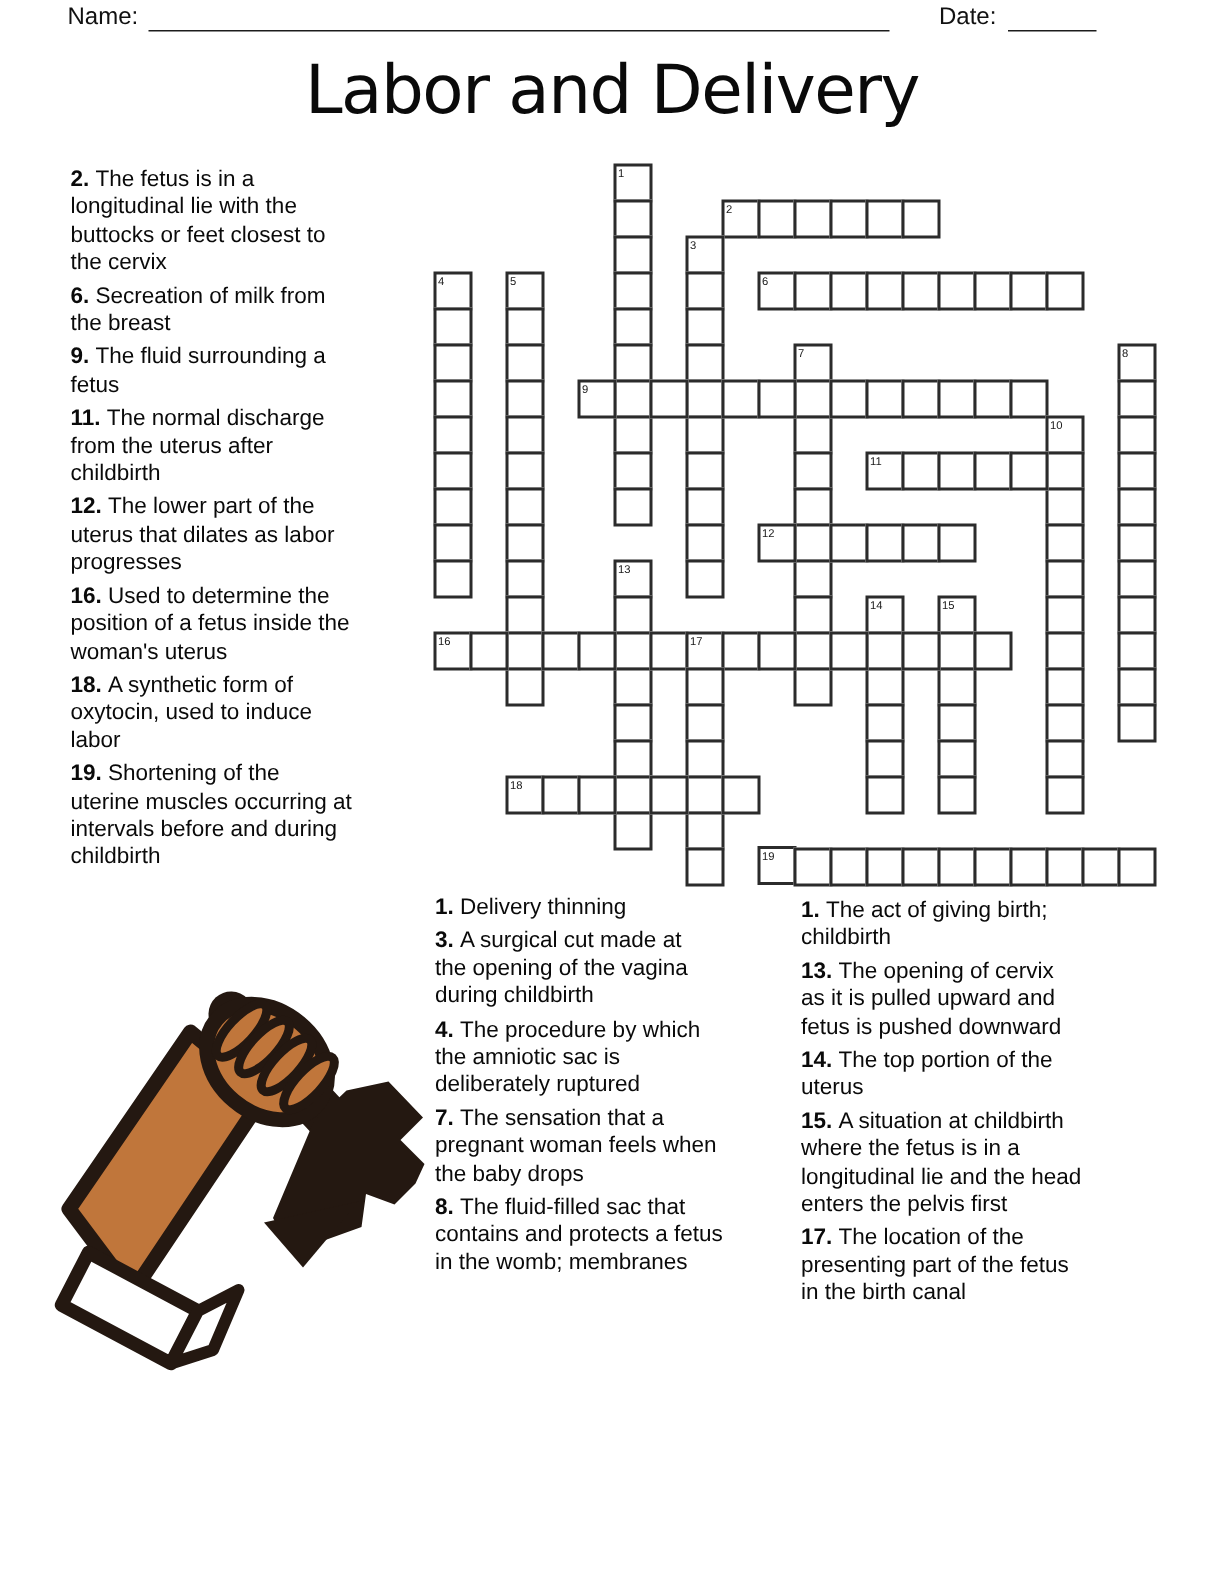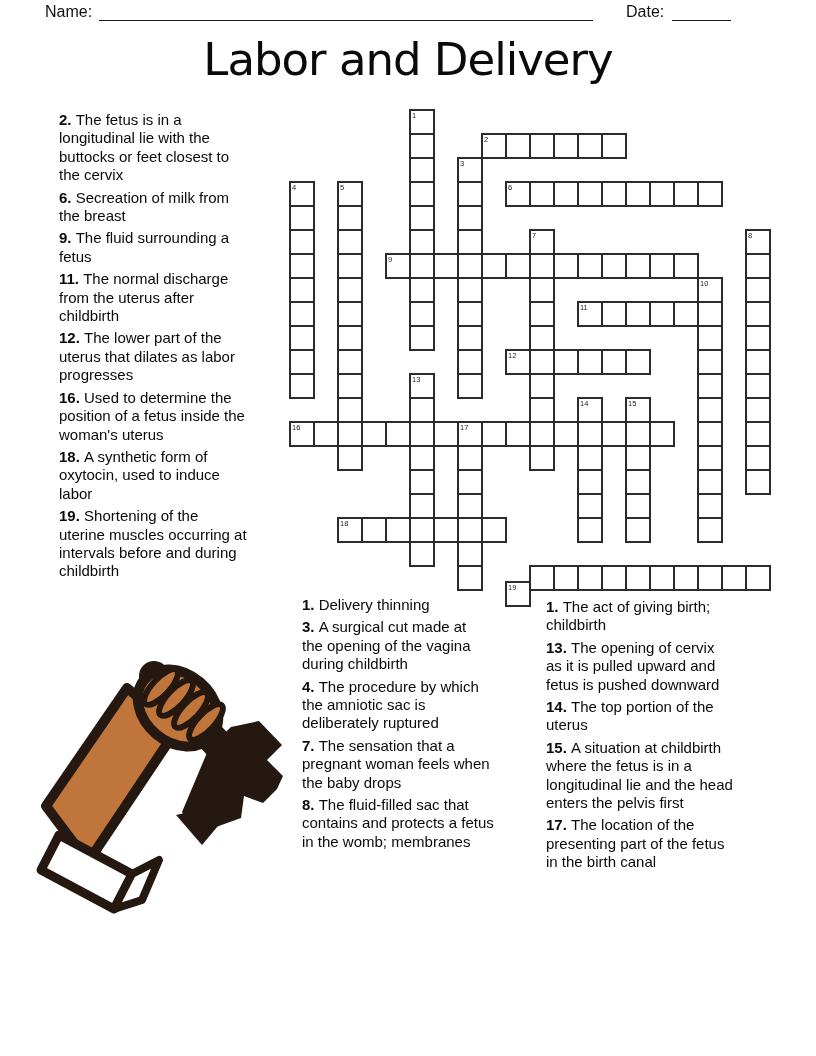--- a/index.html
+++ b/index.html
@@ -39,21 +39,21 @@
   #across-section { left: 47px; top: 111px; width: 242px; }
   #down-col1     { left: 290px; top: 596px; width: 244px; }
   #down-col2     { left: 534px; top: 598px; width: 244px; }
   .clue-heading {
     font-size: 16.5px;
     font-weight: bold;
     text-decoration: underline;
     margin-bottom: 5px;
     color: #000;
   }
-  p.clue { margin: 0 0 4px 12px; }
+  p.clue { margin: 0 0 4px 0; }
   .clue-num { font-weight: bold; }
   .clue-text { white-space: pre-line; }
 
   
   #grid {
     position: absolute;
     left: 289px; top: 109px;
     width: 483px; height: 483px;
   }
   .cell {
@@ -295,21 +295,21 @@
       <div class="cell" style="left: 168px; top: 408px;"></div>
       <div class="cell" style="left: 168px; top: 432px;"></div>
       <div class="cell" style="left: 168px; top: 456px;"></div>
       <div class="cell" style="left: 48px; top: 408px;">
         <span class="num">18</span>
       </div>
       <div class="cell" style="left: 72px; top: 408px;"></div>
       <div class="cell" style="left: 96px; top: 408px;"></div>
       <div class="cell" style="left: 144px; top: 408px;"></div>
       <div class="cell" style="left: 192px; top: 408px;"></div>
-      <div class="cell" style="left: 216px; top: 472px;">
+      <div class="cell" style="left: 216px; top: 455px;">
         <span class="num">19</span>
       </div>
       <div class="cell" style="left: 240px; top: 456px;"></div>
       <div class="cell" style="left: 264px; top: 456px;"></div>
       <div class="cell" style="left: 288px; top: 456px;"></div>
       <div class="cell" style="left: 312px; top: 456px;"></div>
       <div class="cell" style="left: 336px; top: 456px;"></div>
       <div class="cell" style="left: 360px; top: 456px;"></div>
       <div class="cell" style="left: 384px; top: 456px;"></div>
       <div class="cell" style="left: 408px; top: 456px;"></div>

